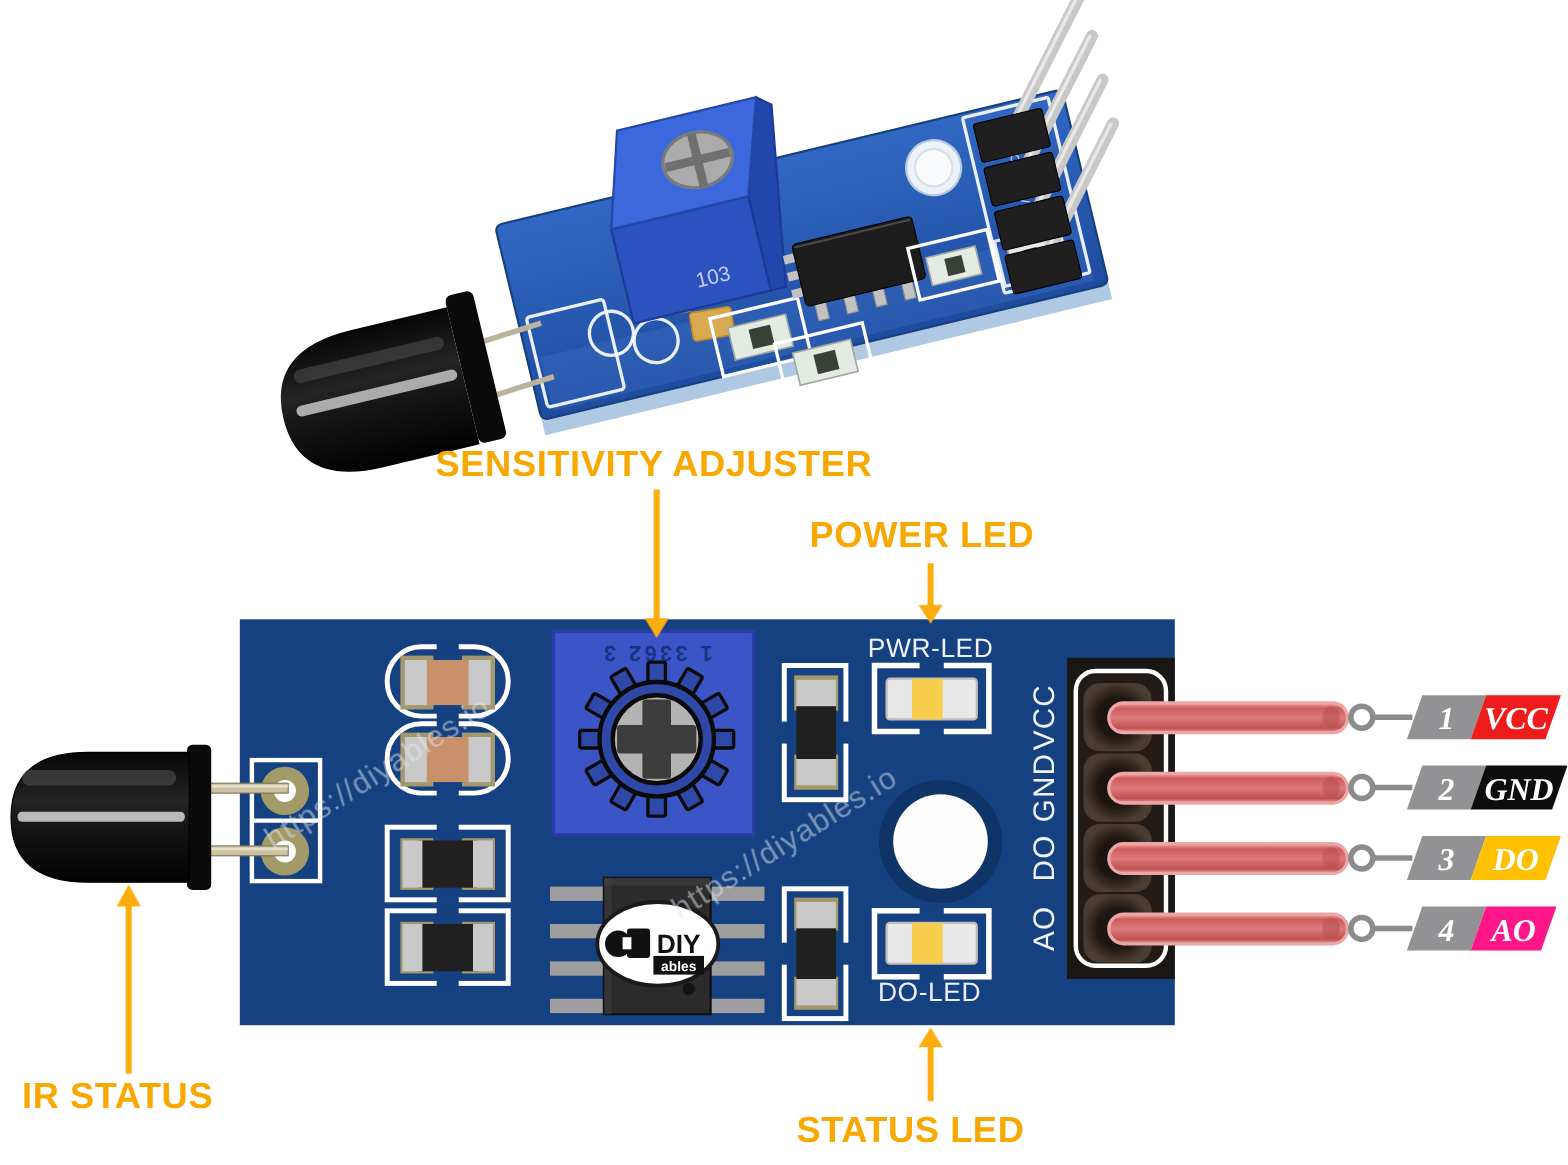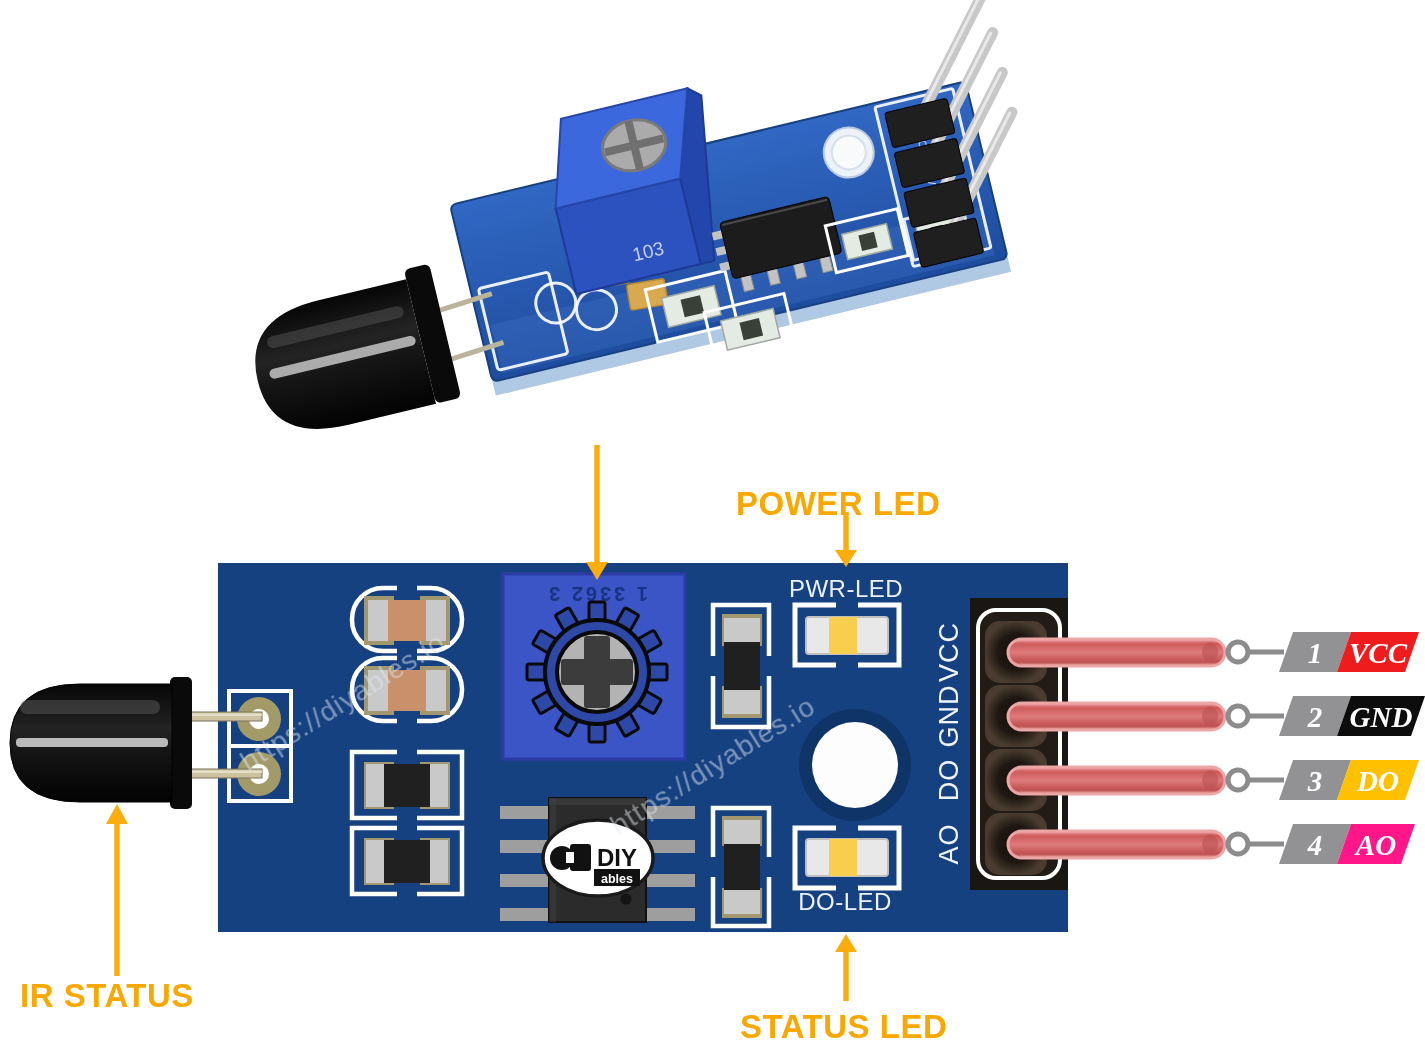--- a/index.html
+++ b/index.html
@@ -2,23 +2,23 @@
 <html><head>
 <meta charset="utf-8">
 <style>
   html,body{margin:0;padding:0;background:#fff;}
   .canvas{position:relative;width:1425px;height:1059px;background:#FFFFFF;overflow:hidden;
           font-family:"Liberation Sans",sans-serif;}
   svg.scene{position:absolute;left:0;top:0;}
   .label{position:absolute;color:#F8A800;font-weight:700;font-size:33px;
          letter-spacing:.5px;white-space:nowrap;font-family:"Liberation Sans",sans-serif;}
   .lbl-sens{left:396px;top:403px;}
-  .lbl-pwr{left:736px;top:485px;}
+  .lbl-pwr{left:736px;top:467px;}
   .lbl-ir{left:20px;top:977px;}
-  .lbl-status{left:740px;top:1008px;}
+  .lbl-status{left:724px;top:1008px;}
   text.sans{font-family:"Liberation Sans",sans-serif;}
   text.tagtxt{font-family:"Liberation Serif",serif;font-weight:700;font-style:italic;fill:#fff;}
   .boardfill{fill:#164180;}
 </style>
 </head>
 <body>
 
 <div class="canvas">
 
 <svg class="scene" width="1425" height="1059" viewBox="0 0 1425 1059">
@@ -371,17 +371,18 @@
     <polygon points="586,562 608,562 597,580" stroke="none"></polygon>
     <line x1="846" y1="512" x2="846" y2="551" stroke-width="5.5"></line>
     <polygon points="835,550 857,550 846,567" stroke="none"></polygon>
     <line x1="846" y1="1001" x2="846" y2="950" stroke-width="5.5"></line>
     <polygon points="835,952 857,952 846,934" stroke="none"></polygon>
     <line x1="117" y1="976" x2="117" y2="822" stroke-width="5.5"></line>
     <polygon points="106,824 128,824 117,804" stroke="none"></polygon>
   </g>
 </svg>
 
+<div class="label lbl-sens">SENSITIVITY ADJUSTER</div>
 <div class="label lbl-pwr">POWER LED</div>
 <div class="label lbl-ir">IR STATUS</div>
 <div class="label lbl-status">STATUS LED</div>
 
 </div>
 
 </body></html>

